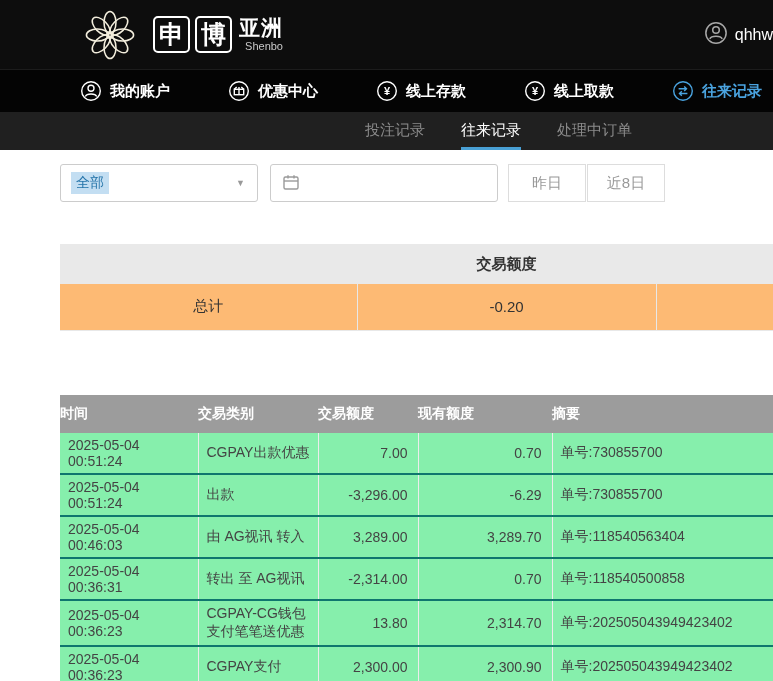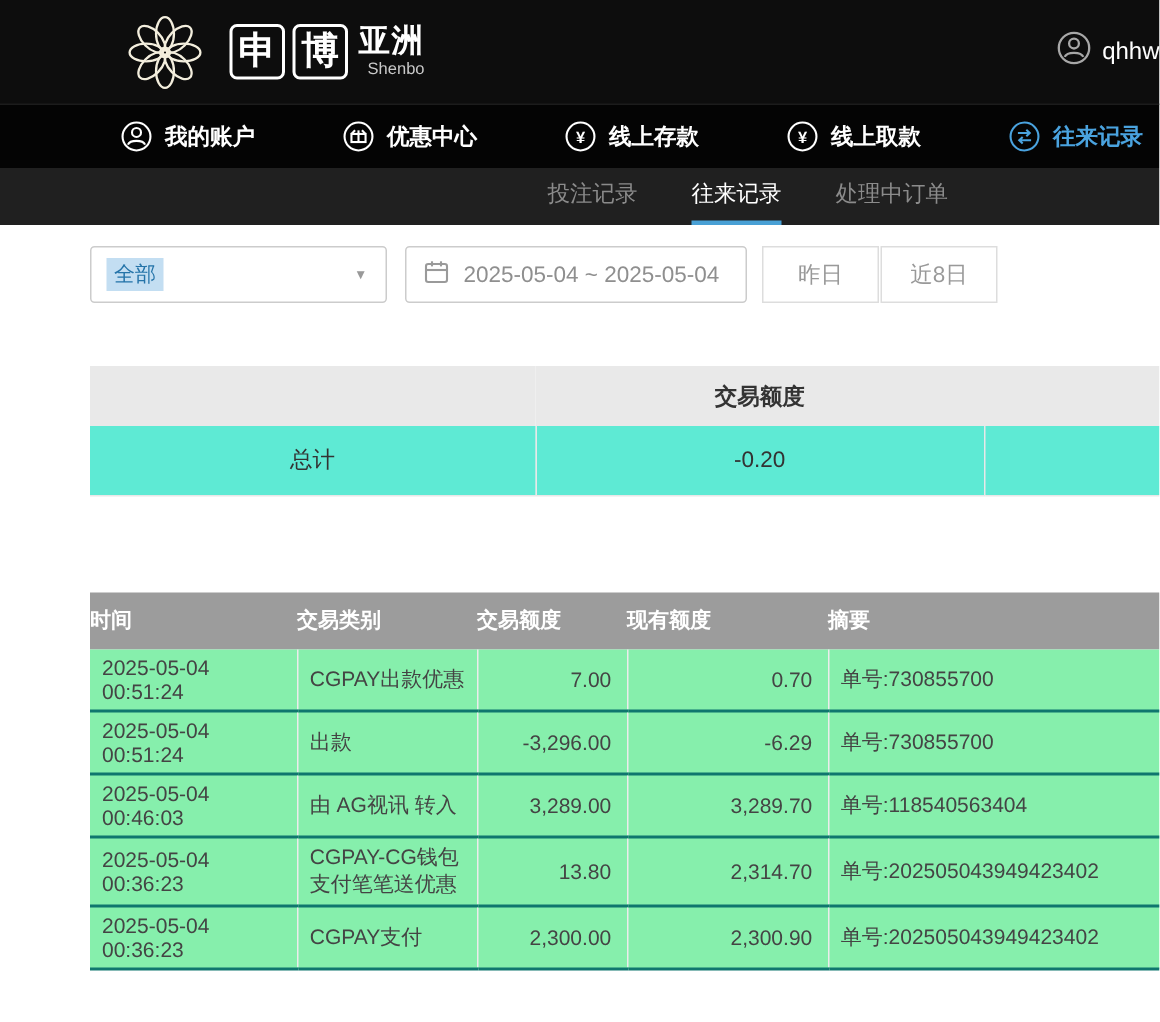--- a/index.html
+++ b/index.html
@@ -40,21 +40,21 @@
   .qbtns{display:flex;margin-left:10px}
   .qbtn{width:78px;height:38px;background:#fff;border:1px solid #ddd;color:#999;font-size:15px;cursor:pointer;
     font-family:inherit}
   .qbtn + .qbtn{margin-left:1px}
   .qbtn.active{border-color:#3d9fd4;color:#3d9fd4}
   .searchpart{position:absolute;right:0;top:0;width:18px;height:38px;background:#3d9fd4;border-radius:3px 0 0 3px;cursor:pointer}
 
   
   .summary{margin:42px 0 0 60px;width:713px;border-collapse:collapse;table-layout:fixed}
   .summary th{background:#e9e9e9;height:40px;font-size:15px;color:#333;font-weight:bold;text-align:center}
-  .summary td{height:46px;text-align:center;font-size:15px;color:#333;border-bottom:1px solid #e8e8e8;background:#5eead4}
+  .summary td{height:46px;text-align:center;font-size:15px;color:#333;border-bottom:1px solid #e8e8e8;background:#fdba74}
   .summary td + td{border-left:1px solid #e8e8e8}
 
   
   .records{margin:64px 0 0 60px;width:713px;border-collapse:collapse;table-layout:fixed}
   .records th{background:#9c9c9c;color:#fff;height:38px;font-size:14px;font-weight:bold;text-align:left}
   .records td{min-height:40px;height:40px;color:#444;font-size:14px;border-bottom:2px solid #0f766e;
     border-right:1px solid #ececec;padding:4px 8px;vertical-align:middle;background:#86efac}
   .records td:last-child{border-right:none}
   .records td.al{text-align:left}
   .records td.ar{text-align:right;padding-right:10px}
@@ -167,21 +167,20 @@
       </div>
       <div class="dateinput">
         <span class="calicon">
           <svg width="18" height="18" viewBox="0 0 18 18" fill="none" stroke="#9a9a9a" stroke-width="1.4">
             <rect x="2" y="4" width="14" height="12" rx="1.5"></rect>
             <line x1="2" y1="8" x2="16" y2="8"></line>
             <line x1="6" y1="2.2" x2="6" y2="5.6"></line>
             <line x1="12" y1="2.2" x2="12" y2="5.6"></line>
           </svg>
         </span>
-        <span class="dateval">2025-05-04 ~ 2025-05-04</span>
       </div>
       <div class="qbtns">
           <button class="qbtn">昨日</button>
           <button class="qbtn">近8日</button>
         </div>
       <div class="searchpart"></div>
     </div>
 
     <table class="summary">
       <colgroup>
@@ -238,20 +237,27 @@
             <td class="al">单号:730855700</td>
           </tr>
           <tr>
             <td class="al">2025-05-04 00:46:03</td>
             <td class="al">由 AG视讯 转入</td>
             <td class="ar">3,289.00</td>
             <td class="ar">3,289.70</td>
             <td class="al">单号:118540563404</td>
           </tr>
           <tr>
+            <td class="al">2025-05-04 00:36:31</td>
+            <td class="al">转出 至 AG视讯</td>
+            <td class="ar">-2,314.00</td>
+            <td class="ar">0.70</td>
+            <td class="al">单号:118540500858</td>
+          </tr>
+          <tr>
             <td class="al">2025-05-04 00:36:23</td>
             <td class="al">CGPAY-CG钱包支付笔笔送优惠</td>
             <td class="ar">13.80</td>
             <td class="ar">2,314.70</td>
             <td class="al">单号:202505043949423402</td>
           </tr>
           <tr>
             <td class="al">2025-05-04 00:36:23</td>
             <td class="al">CGPAY支付</td>
             <td class="ar">2,300.00</td>

